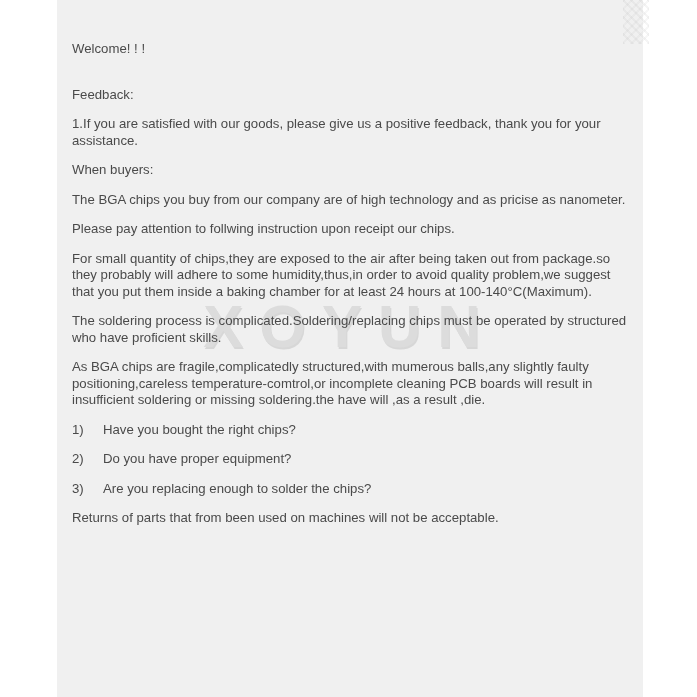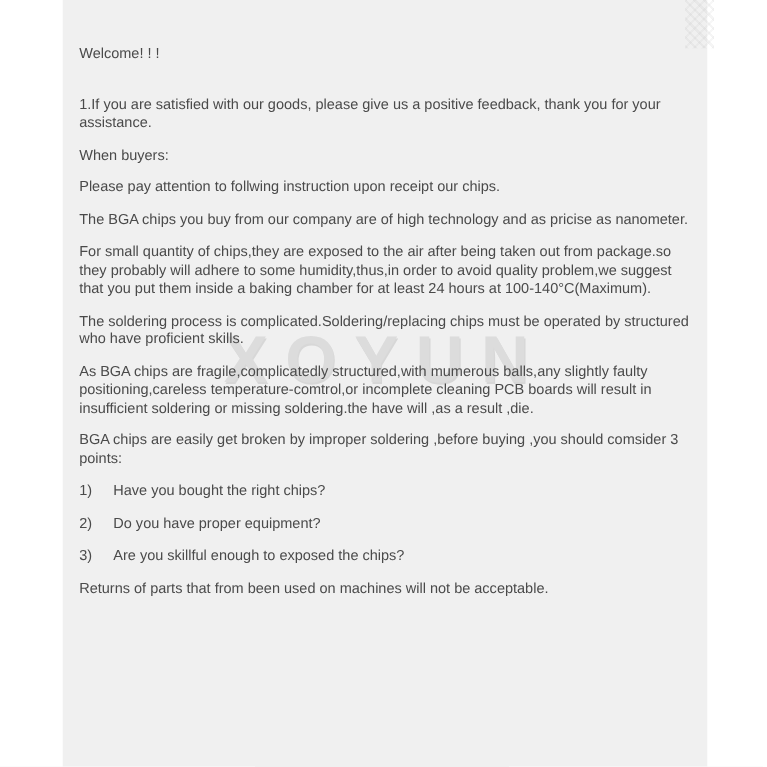--- a/index.html
+++ b/index.html
@@ -47,37 +47,37 @@
 </style>
 </head>
 <body>
 
 <div class="content">
   <div class="watermark">XOYUN</div>
   <div class="corner-artifact"></div>
 
   <div class="text-layer">
     <p class="para welcome">Welcome! ! !</p>
+    <p class="para">Feedback:</p>
     <p class="para">1.If you are satisfied with our goods, please give us a positive feedback, thank you for your assistance.</p>
     <p class="para">When buyers:</p>
+    <p class="para">The BGA chips you buy from our company are of  high technology and as pricise as nanometer.</p>
     <p class="para">Please pay attention to follwing instruction upon receipt our chips.</p>
-    <p class="para">The BGA chips you buy from our company are of  high technology and as pricise as nanometer.</p>
     <p class="para">For small quantity of chips,they are exposed to the air after being taken out from package.so they probably will adhere to some humidity,thus,in order to avoid quality problem,we suggest that you put them inside a baking chamber for at least 24 hours at 100-140°C(Maximum).</p>
     <p class="para">The soldering process is complicated.Soldering/replacing chips must be operated by structured who have proficient skills.</p>
     <p class="para">As BGA chips are fragile,complicatedly structured,with mumerous balls,any slightly faulty positioning,careless temperature-comtrol,or incomplete cleaning PCB boards will result in insufficient soldering or missing soldering.the have will ,as a result ,die.</p>
-    <p class="para">BGA chips are easily get broken by improper soldering ,before buying ,you should comsider 3 points:</p>
 
     <div class="list-row">
       <span class="list-marker">1)</span>
       <span class="list-text">Have you bought the right chips?</span>
     </div>
     <div class="list-row">
       <span class="list-marker">2)</span>
       <span class="list-text">Do you have proper equipment?</span>
     </div>
     <div class="list-row">
       <span class="list-marker">3)</span>
-      <span class="list-text">Are you skillful enough to exposed the chips?</span>
+      <span class="list-text">Are you replacing enough to solder the chips?</span>
     </div>
 
     <p class="para">Returns of parts that from been used on machines will not be acceptable.</p>
   </div>
 </div>
 
 </body></html>

